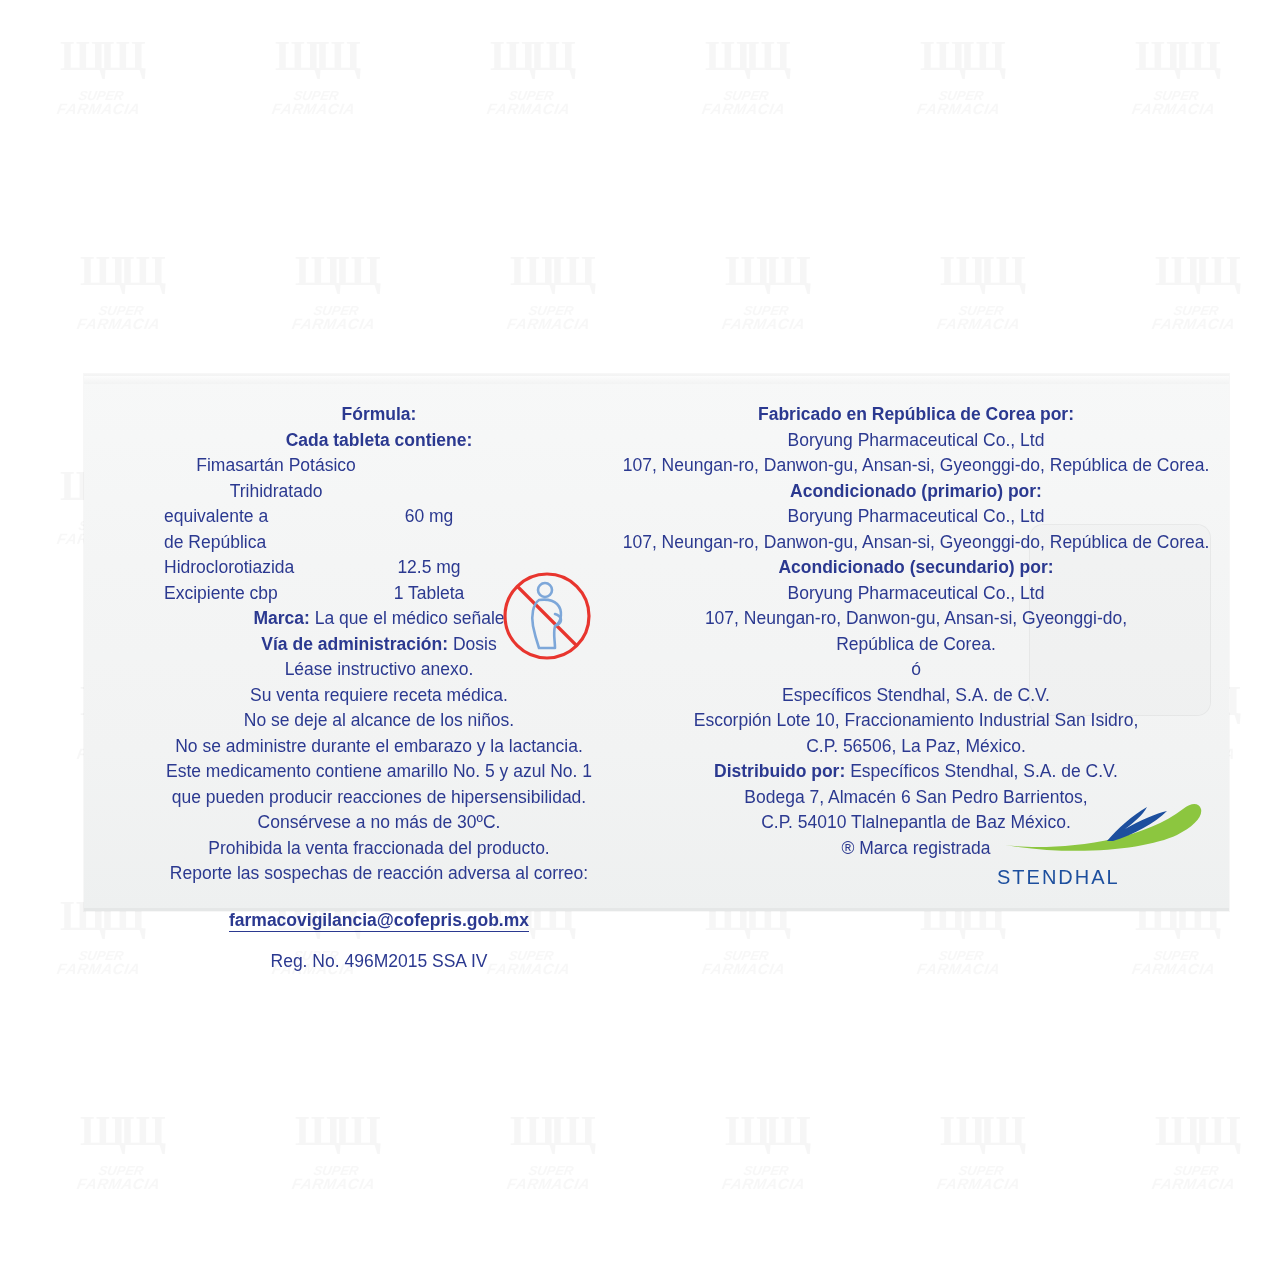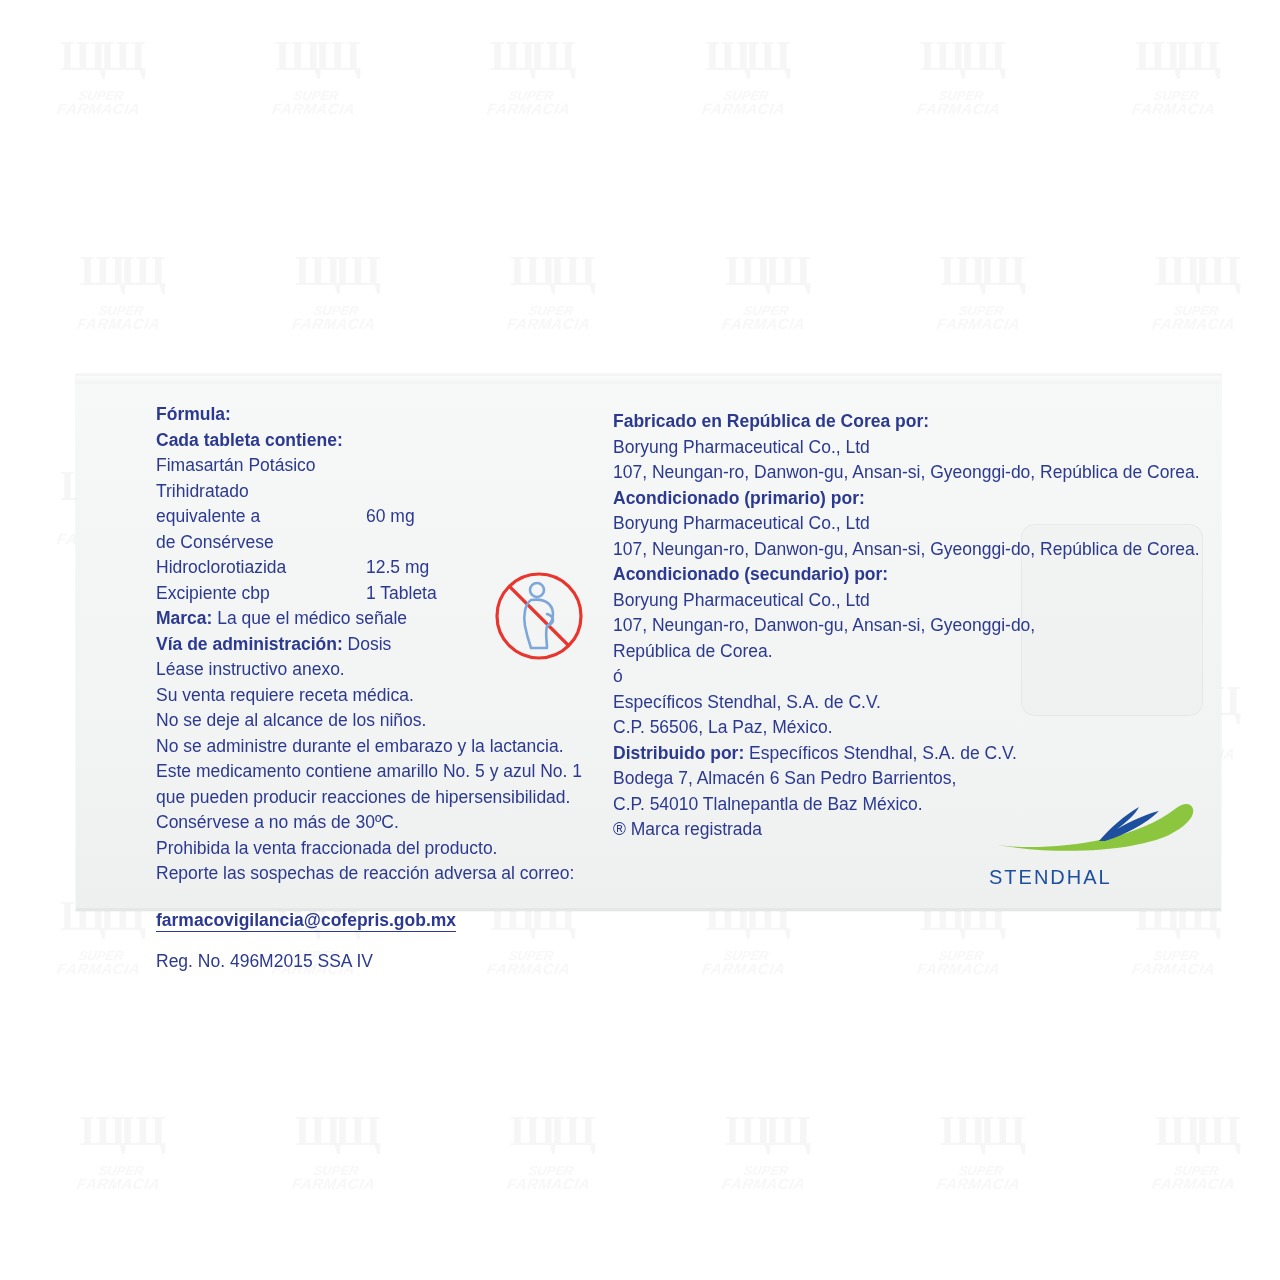--- a/index.html
+++ b/index.html
@@ -46,27 +46,28 @@
     font-size: 13px;
     line-height: 13px;
     color: #e6e6e6;
     transform: skewX(-10deg);
   }
   .wm .wm-text .l2 { font-size: 15px; letter-spacing: 0.5px; }
 
   
   #carton {
     position: absolute;
-    left: 76px;
+    left: 84px;
     top: 374px;
     width: 1145px;
     height: 537px;
     background: linear-gradient(180deg, #f7f8f8 0%, #f4f5f5 35%, #f2f3f3 70%, #eef0f0 100%);
     box-shadow: 0 0 0 1px rgba(0,0,0,0.03);
     z-index: 1;
+    text-align: center;
   }
   
   #carton:before {
     content: "";
     position: absolute;
     left: 0; top: 0; right: 0; height: 10px;
     background: linear-gradient(180deg, rgba(255,255,255,0.9), rgba(0,0,0,0.02));
   }
   .crease {
     position: absolute;
@@ -83,21 +84,21 @@
     background: rgba(0,0,0,0.012);
   }
 
   .text-col {
     position: absolute;
     color: #2b3990;
     font-size: 17.5px;
     line-height: 25.5px;
   }
   #col-left  { left: 80px; top: 28px; width: 430px; }
-  #col-right { left: 537px; top: 28px; width: 590px; margin-top: 7px; }
+  #col-right { left: 537px; top: 28px; width: 590px; }
 
   .bold { font-weight: bold; }
   .row {
     display: flex;
     justify-content: space-between;
     width: 320px;
   }
   .row .val { width: 110px; }
   .line { white-space: nowrap; }
   .email {
@@ -406,21 +407,21 @@
 
     <div class="row">
       <span>Fimasartán Potásico Trihidratado</span>
       <span class="val"></span>
     </div>
     <div class="row">
       <span>equivalente a</span>
       <span class="val">60 mg</span>
     </div>
     <div class="row">
-      <span>de Consérvese</span>
+      <span>de República</span>
       <span class="val"></span>
     </div>
     <div class="row">
       <span>Hidroclorotiazida</span>
       <span class="val">12.5 mg</span>
     </div>
     <div class="row">
       <span>Excipiente cbp</span>
       <span class="val">1 Tableta</span>
     </div>
@@ -472,20 +473,21 @@
     <div class="bold">Acondicionado (primario) por:</div>
     <div>Boryung Pharmaceutical Co., Ltd</div>
     <div>107, Neungan-ro, Danwon-gu, Ansan-si, Gyeonggi-do, República de Corea.</div>
 
     <div class="bold">Acondicionado (secundario) por:</div>
     <div>Boryung Pharmaceutical Co., Ltd</div>
     <div>107, Neungan-ro, Danwon-gu, Ansan-si, Gyeonggi-do,</div>
     <div>República de Corea.</div>
     <div>ó</div>
     <div>Específicos Stendhal, S.A. de C.V.</div>
+    <div>Escorpión Lote 10, Fraccionamiento Industrial San Isidro,</div>
     <div>C.P. 56506, La Paz, México.</div>
 
     <div class="line">
       <span class="bold">Distribuido por:</span>
       <span>Específicos Stendhal, S.A. de C.V.</span>
     </div>
     <div>Bodega 7, Almacén 6 San Pedro Barrientos,</div>
     <div>C.P. 54010 Tlalnepantla de Baz México.</div>
     <div>® Marca registrada</div>
   </div>

